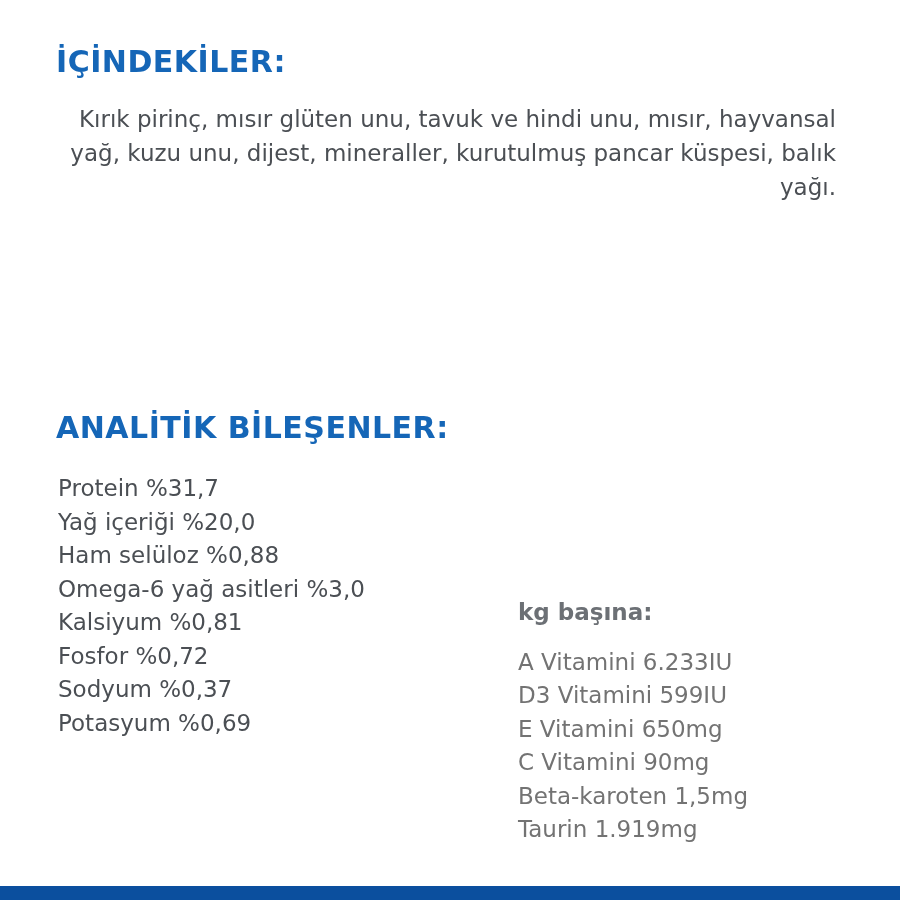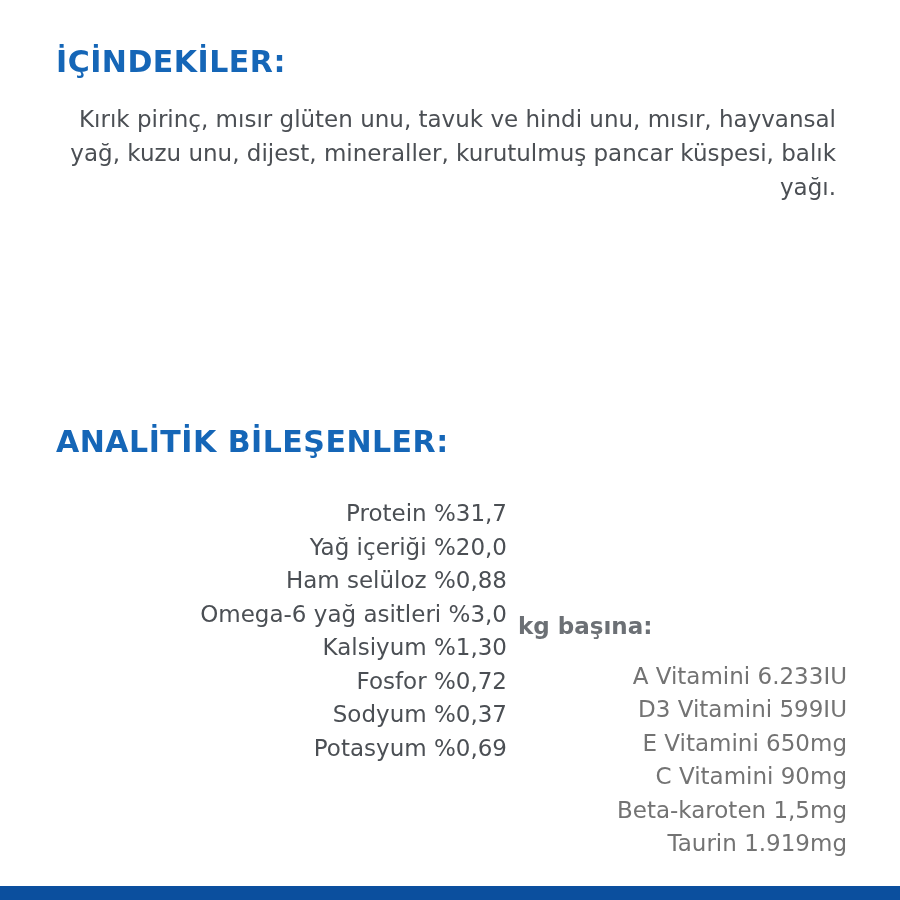--- a/index.html
+++ b/index.html
@@ -45,21 +45,21 @@
     line-height: 34px;
     margin: 0;
     max-width: 780px;
     text-align: right;
   }
 
   
   .analytic-block {
     position: absolute;
     left: 56px;
-    top: 424px;
+    top: 410px;
     width: 800px;
   }
   .analytic-title {
     font-size: 30px;
     line-height: 36px;
     margin: 0 0 26px 0;
   }
 
   .analytic-columns {
     position: relative;
@@ -72,23 +72,22 @@
     padding-left: 2px;
   }
   .col-right {
     width: 340px;
     flex: 0 0 340px;
     padding-top: 124px;
   }
 
   .nutrient-list, .vitamin-list {
     list-style: none;
-    margin: 11px;
+    margin: 0;
     padding: 0;
-    text-align: right;
   }
   .nutrient-list li {
     color: #4b4f54;
     font-size: 23px;
     line-height: 33.5px;
     white-space: nowrap;
   }
   .vitamin-subtitle {
     color: #6c7075;
     font-size: 23px;
@@ -135,21 +134,21 @@
     <h2 class="section-title analytic-title">ANALİTİK BİLEŞENLER:</h2>
 
     <div class="analytic-columns">
 
       <div class="col-left">
         <ul class="nutrient-list">
           <li>Protein %31,7</li>
           <li>Yağ içeriği %20,0</li>
           <li>Ham selüloz %0,88</li>
           <li>Omega-6 yağ asitleri %3,0</li>
-          <li>Kalsiyum %1,30</li>
+          <li>Kalsiyum %0,81</li>
           <li>Fosfor %0,72</li>
           <li>Sodyum %0,37</li>
           <li>Potasyum %0,69</li>
         </ul>
       </div>
 
       <div class="col-right">
         <div class="vitamin-subtitle">kg başına:</div>
         <ul class="vitamin-list">
           <li>A Vitamini 6.233IU</li>

